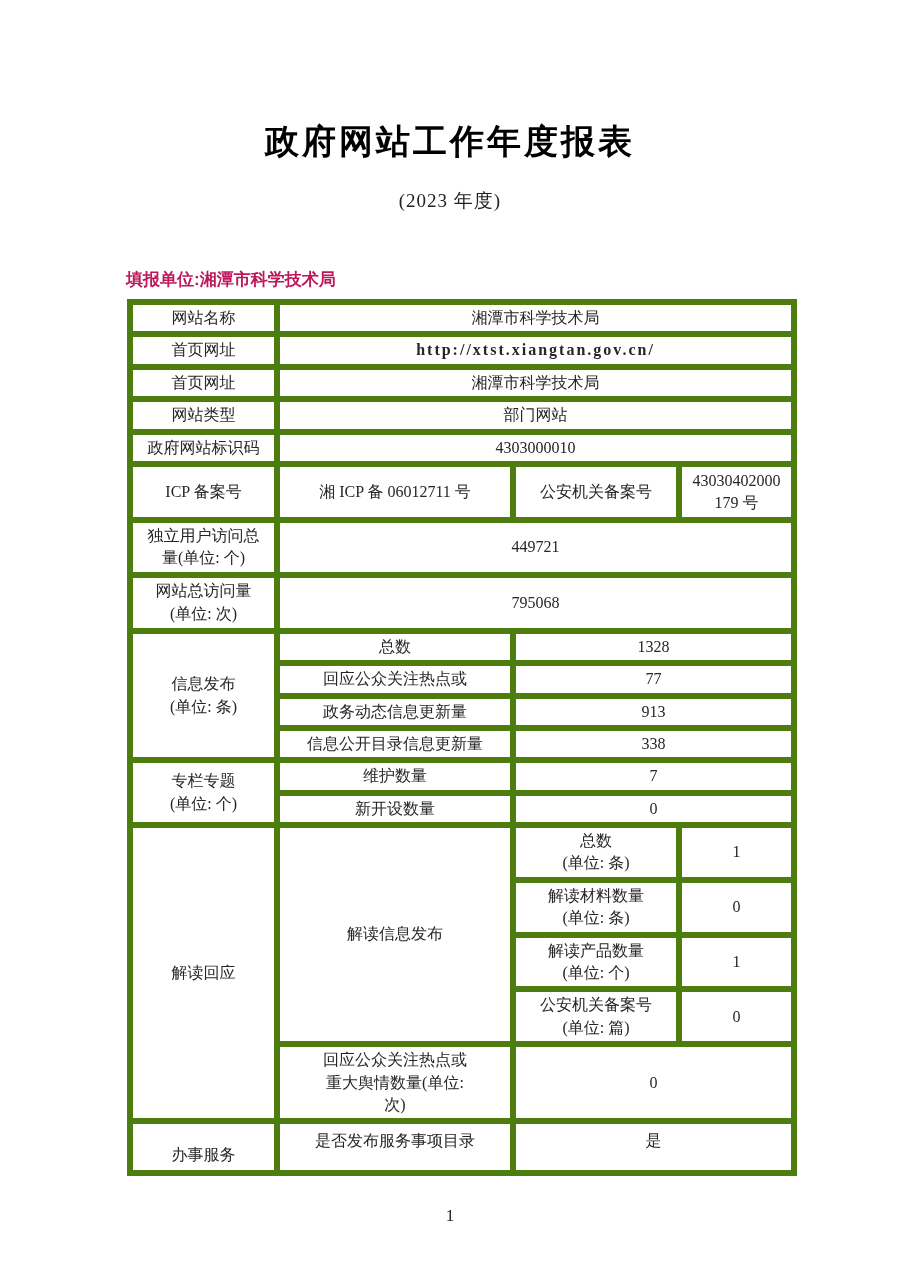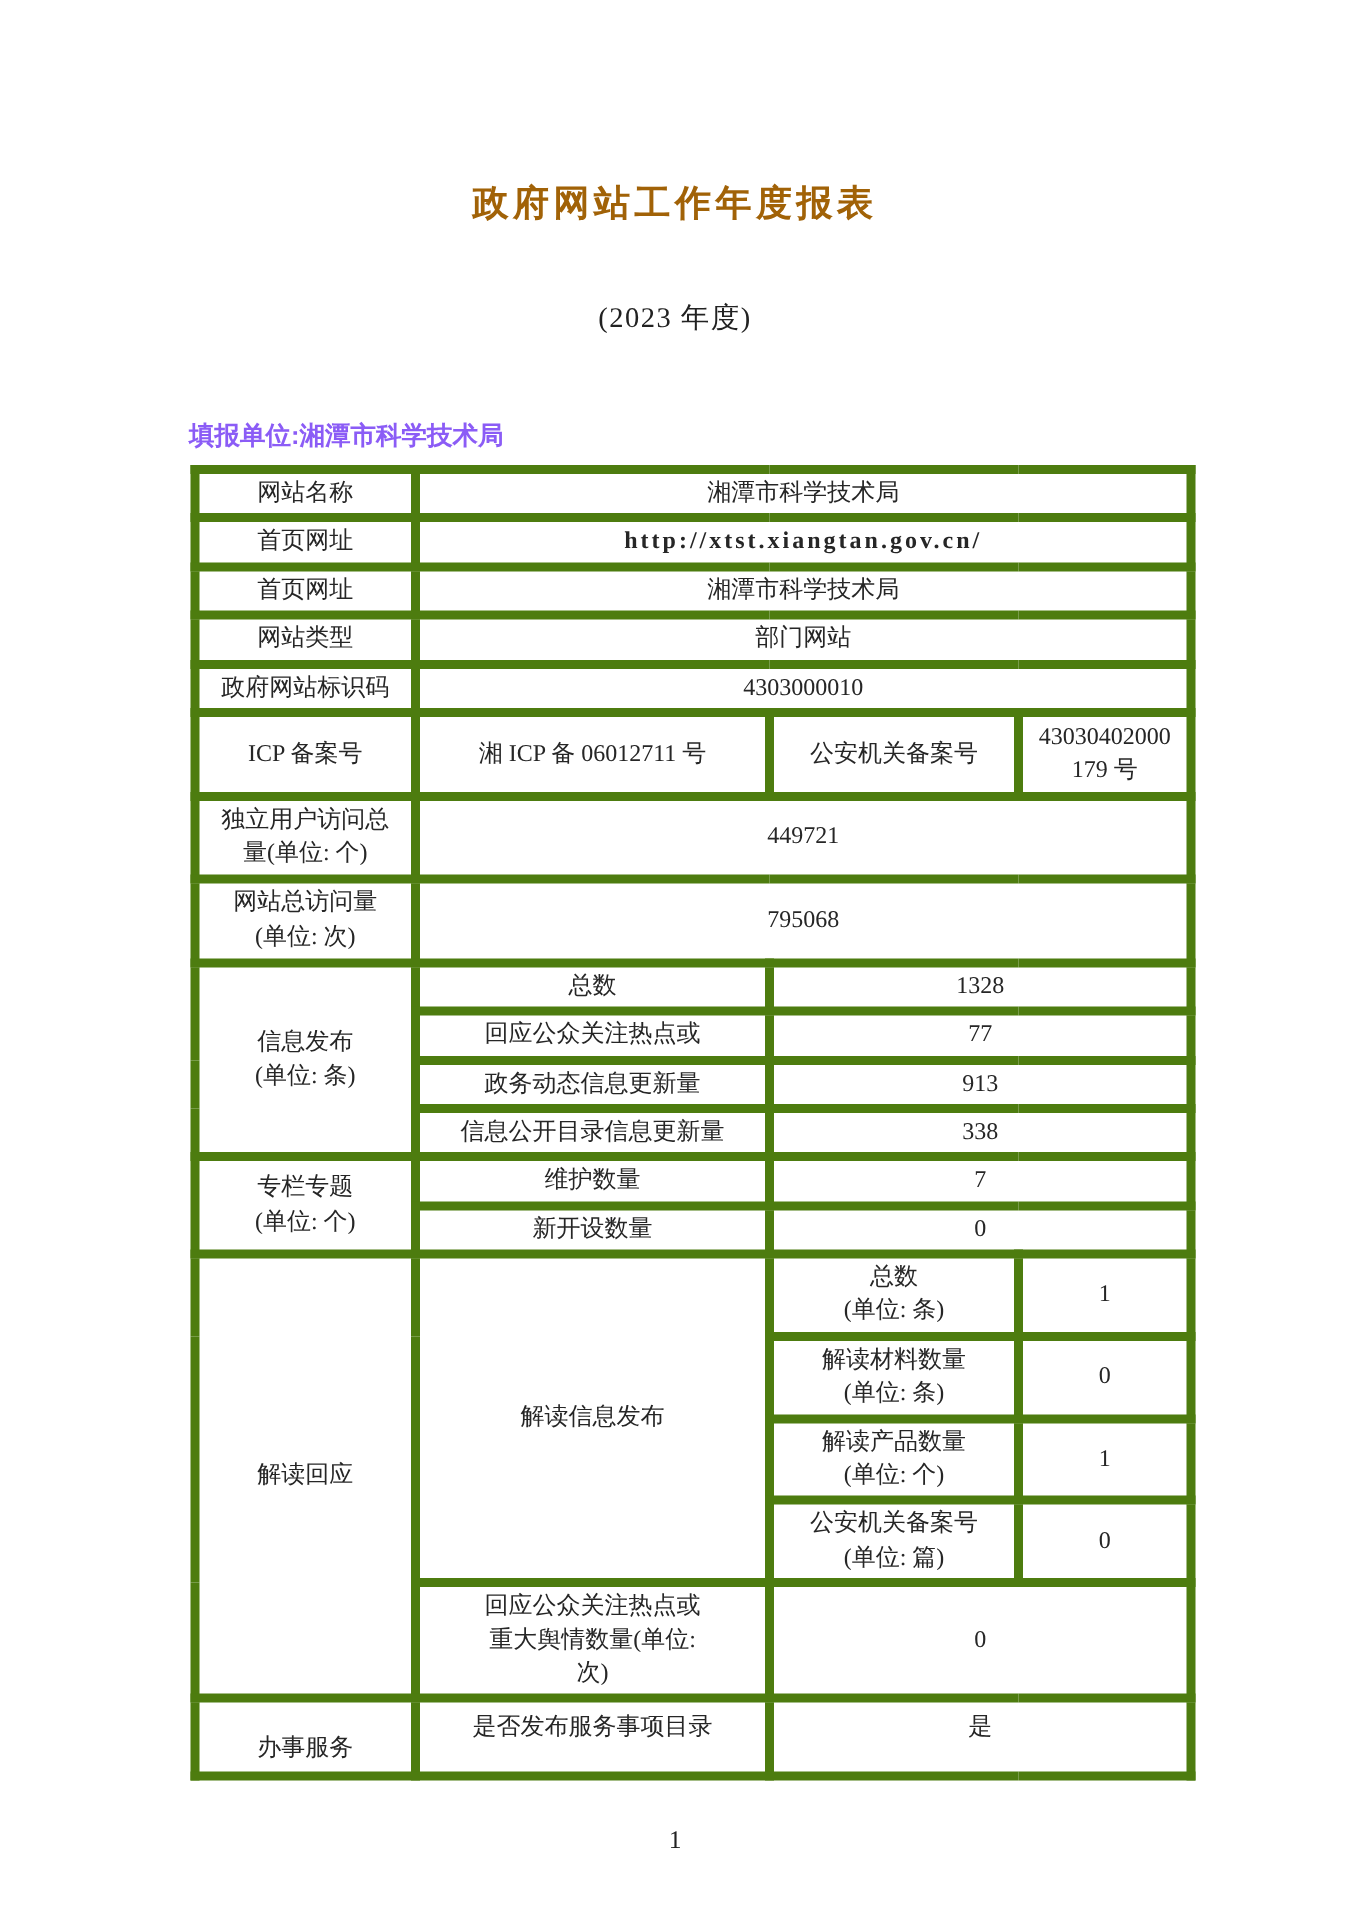--- a/index.html
+++ b/index.html
@@ -10,37 +10,37 @@
     font-family: "Liberation Serif", serif;
     color: #262626;
   }
   .page { width: 900px; height: 1272px; overflow: hidden; }
 
   .title {
     padding-top: 119px;
     text-align: center;
     font-family: "Liberation Sans", sans-serif;
     font-weight: 700;
-    font-size: 24px;
+    font-size: 34px;
     letter-spacing: 3px;
-    color: #a16207;
+    color: #000000;
   }
   .subtitle {
-    margin-top: 48px;
+    margin-top: 23px;
     text-align: center;
     font-size: 19px;
     letter-spacing: 1px;
     color: #222222;
   }
   .filing {
     margin: 54px 0 0 126px;
     font-family: "Liberation Sans", sans-serif;
     font-weight: 700;
     font-size: 17px;
-    color: #8b5cf6;
+    color: #be185d;
   }
 
   table.report {
     border-collapse: collapse;
     table-layout: fixed;
     width: 664px;
     margin: 8px 0 0 127px;
   }
   .report td {
     border: 6px solid #4d7c0f;

